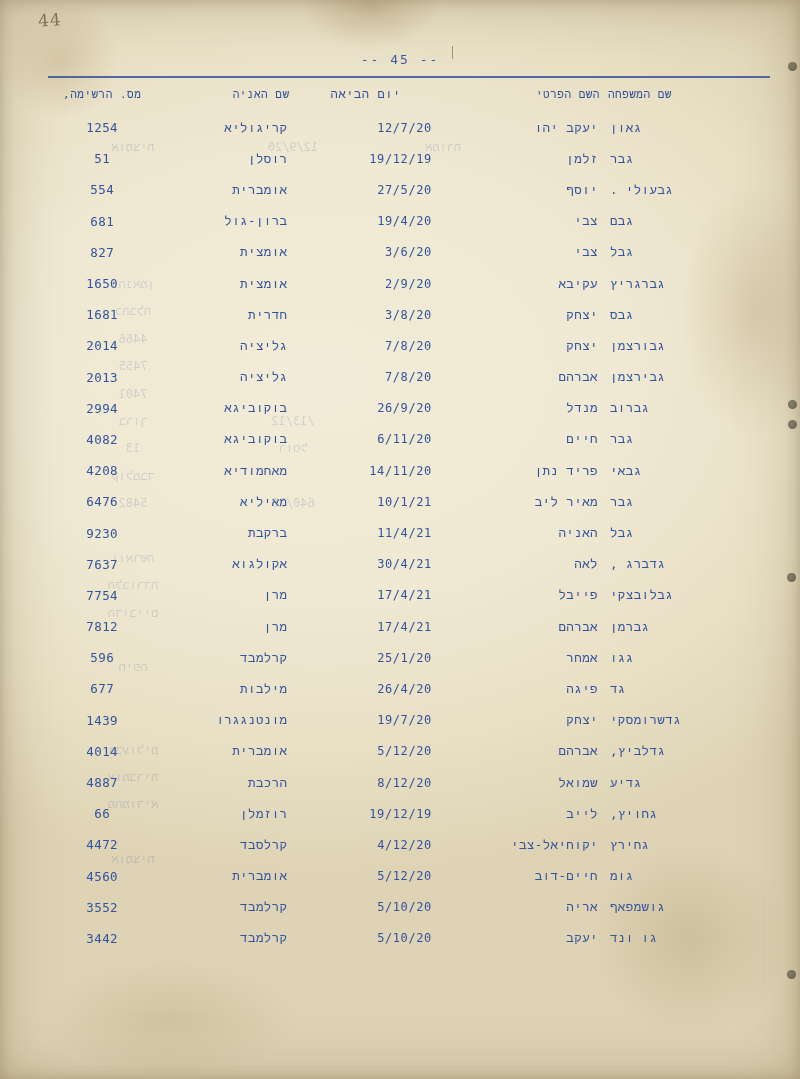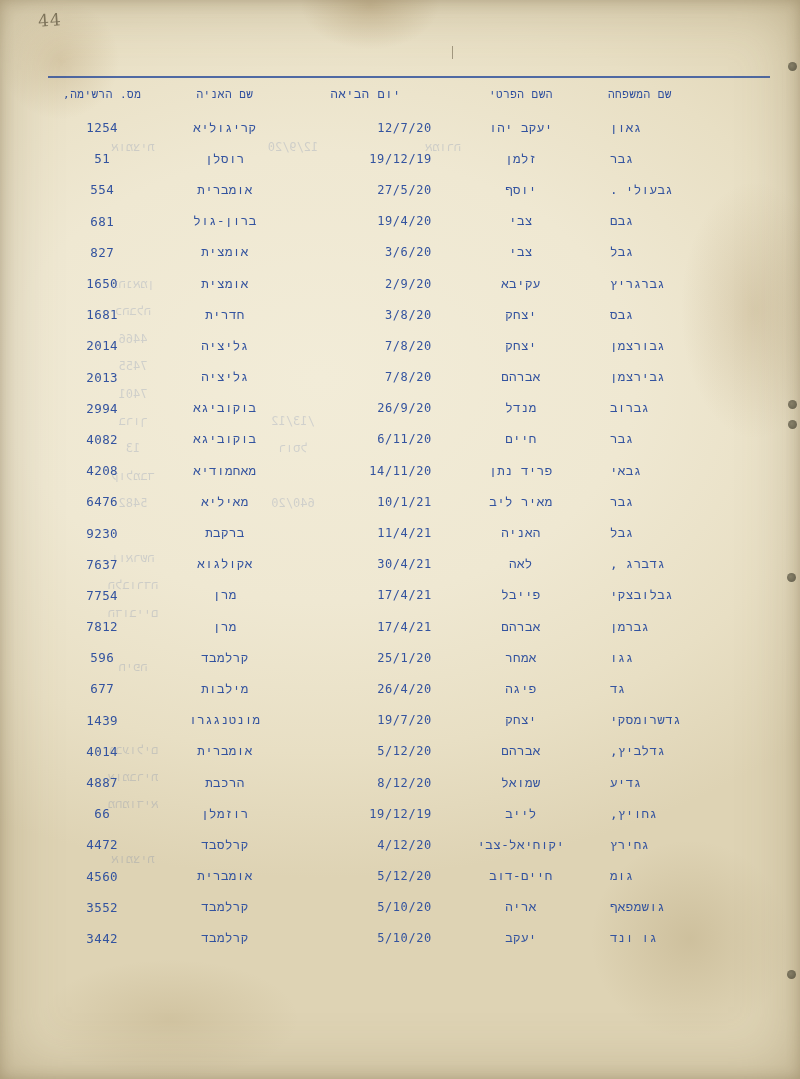--- a/index.html
+++ b/index.html
@@ -98,23 +98,23 @@
     white-space: nowrap;
   }
   tbody td {
     font-size: 12.5px;
     padding: 7.6px 6px;
     white-space: nowrap;
     color: #33539f;
     letter-spacing: 0.4px;
   }
   .c-name    { width: 23%; text-align: left; padding-right: 10px !important; }
-  .c-private { width: 23%; text-align: center; }
+  .c-private { width: 23%; text-align: right; }
   .c-date    { width: 20%; font-size: 12px; letter-spacing: 0.6px; }
-  .c-ship    { width: 19%; text-align: center; }
+  .c-ship    { width: 19%; text-align: right; }
   .c-num     { width: 15%; text-align: center; }
 
   
   .ghost {
     position: absolute;
     left: 48px; right: 30px; top: 140px;
     direction: rtl;
     pointer-events: none;
     opacity: 0.17;
     filter: blur(0.4px);
@@ -134,20 +134,21 @@
 
 <div class="page">
 
   <div class="stain s1"></div>
   <div class="stain s2"></div>
   <div class="stain s3"></div>
   <div class="stain s4"></div>
   <div class="stain s5"></div>
 
   <div class="folio">44</div>
+  <div class="pagenum">-- 45 --</div>
   <div class="tick"></div>
 
   <div class="ghost" id="ghost-layer">
       <div><span class="gh-a">אומצית</span><span class="gh-b">12/9/20</span><span class="gh-c">אמורה</span></div>
       <div><span class="gh-a"></span><span class="gh-b"></span><span class="gh-c"></span></div>
       <div><span class="gh-a"></span><span class="gh-b"></span><span class="gh-c"></span></div>
       <div><span class="gh-a"></span><span class="gh-b"></span><span class="gh-c"></span></div>
       <div><span class="gh-a"></span><span class="gh-b"></span><span class="gh-c"></span></div>
       <div><span class="gh-a">כהנאמן</span><span class="gh-b"></span><span class="gh-c"></span></div>
       <div><span class="gh-a">כהבלה</span><span class="gh-b"></span><span class="gh-c"></span></div>

